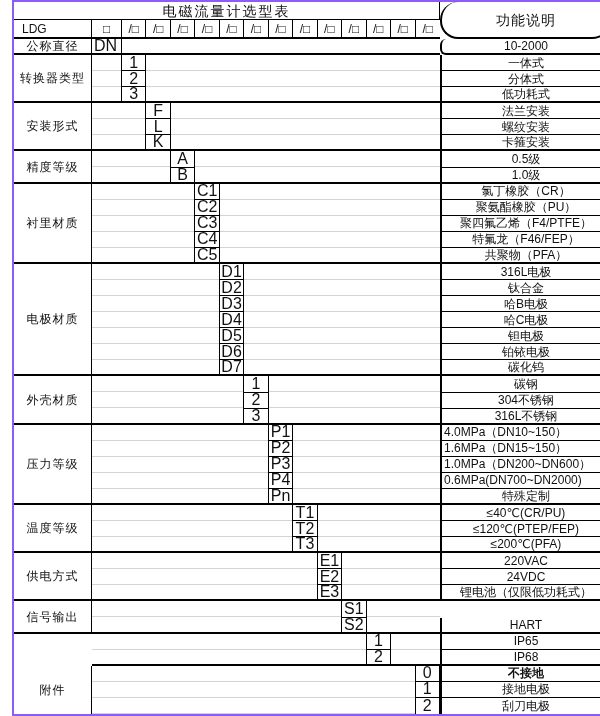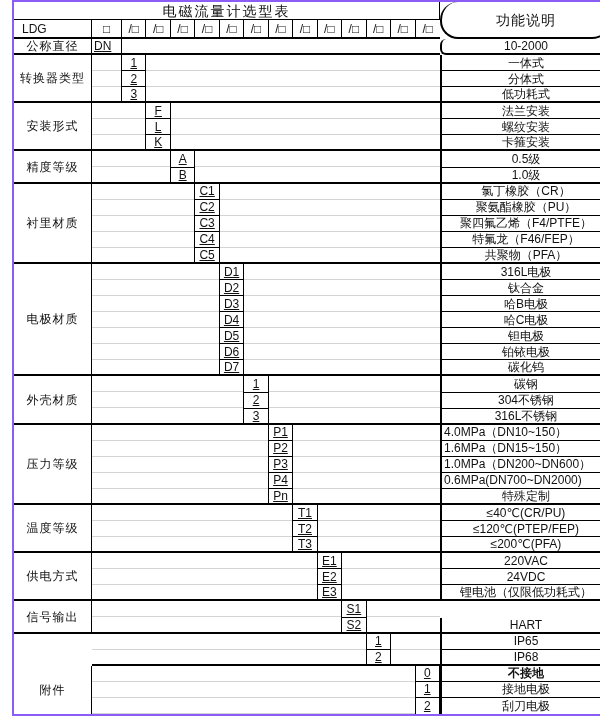--- a/index.html
+++ b/index.html
@@ -28,21 +28,21 @@
   .br1{border-right:1px solid #000;}
   .bb1{border-bottom:1px solid #000;}
   .bb2{border-bottom:2px solid #000;}
   .bl2{border-left:2px solid #000;}
   .slot{font-size:12px;letter-spacing:0;}
   .ghost{ 
     background-image:repeating-linear-gradient(to bottom,
       transparent 0px, transparent 15.07px, #d4d4d4 15.07px, #d4d4d4 16.07px);
   }
   .desc{font-size:12px;}
-  .code{font-size:12px;text-decoration:underline;}
+  .code{font-size:16px;}
   .glabel{font-size:12px;letter-spacing:1px;}
 </style>
 </head>
 <body>
 
 <div id="stage">
   <div class="grid">
       <div class="cell title bb1 br1" style="grid-area: 1 / 1 / 2 / 16;">电磁流量计选型表</div>
       <div class="cell fnhead bl2 bb2" style="grid-area: 1 / 16 / 3 / 17; border-radius: 18px;">功能说明</div>
       <div class="cell left-al br1 bb2" style="grid-area: 2 / 1 / 3 / 2;">LDG</div>

